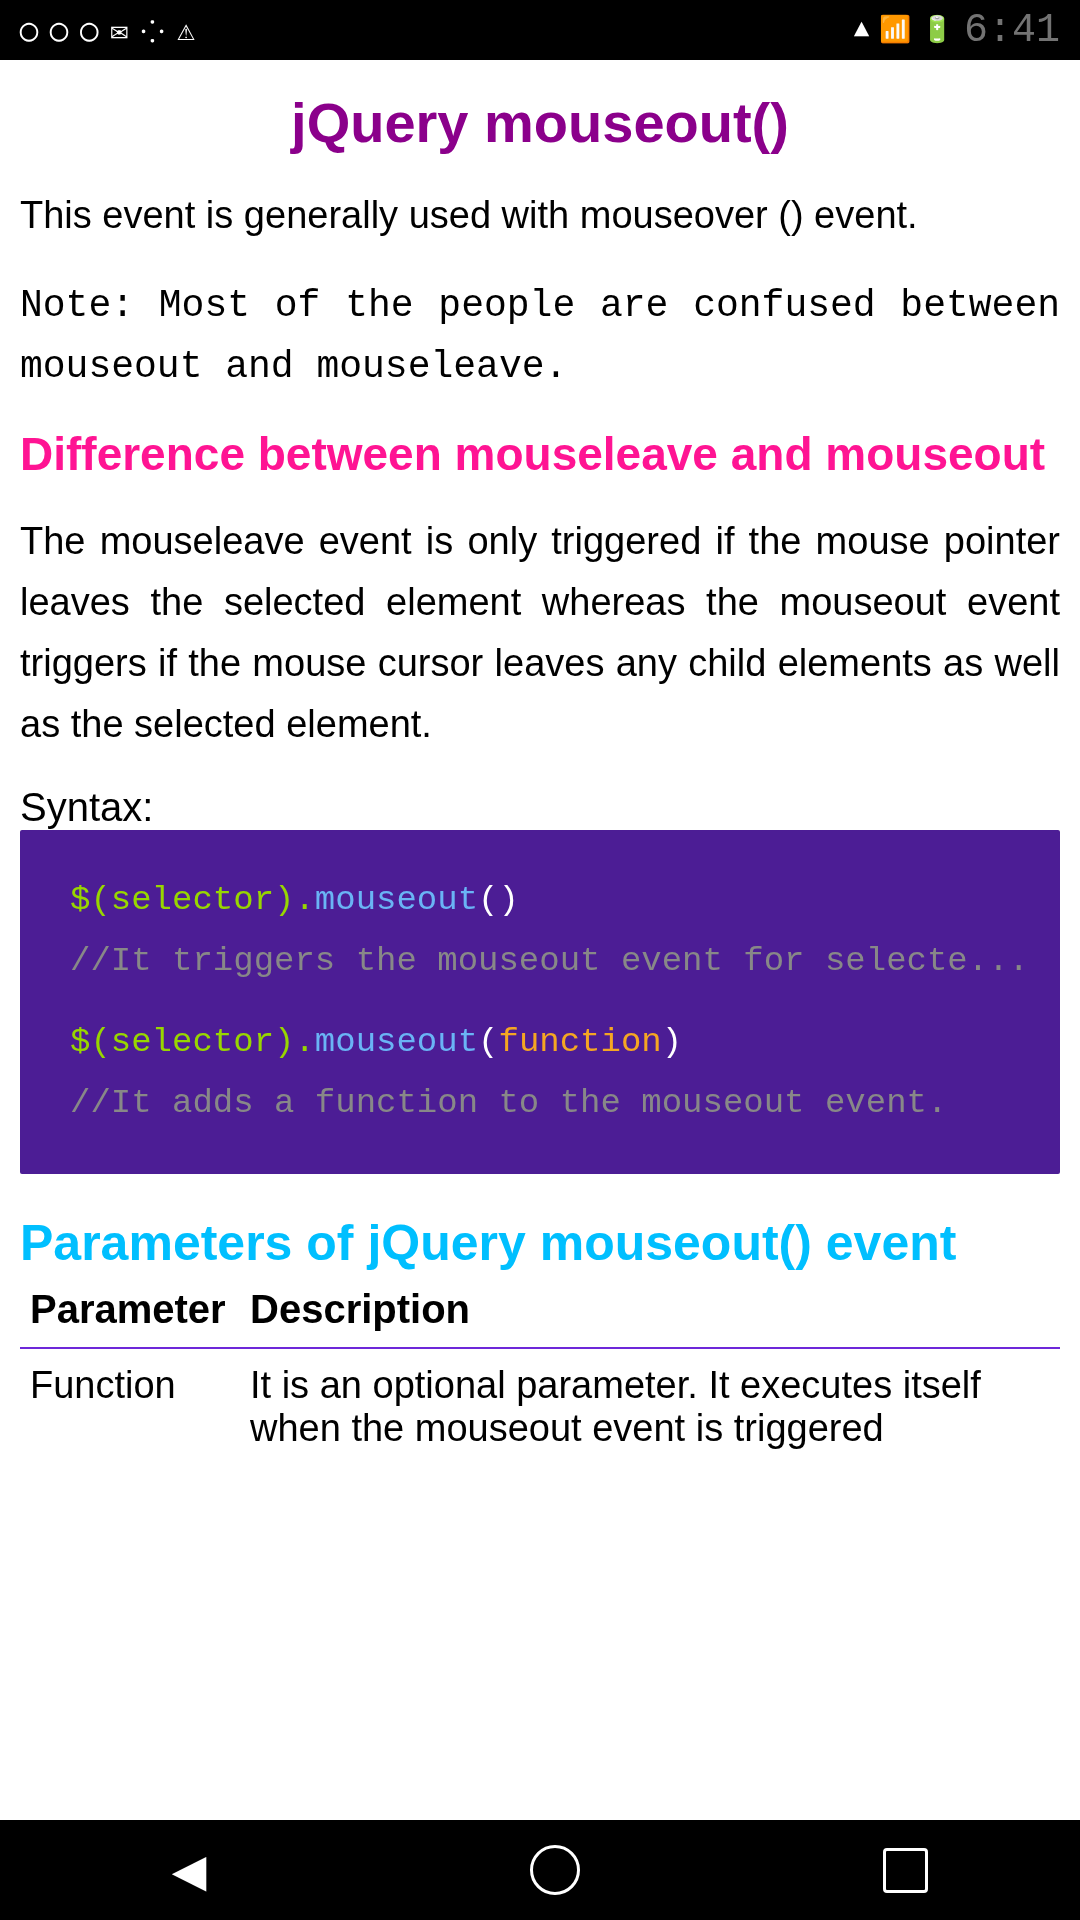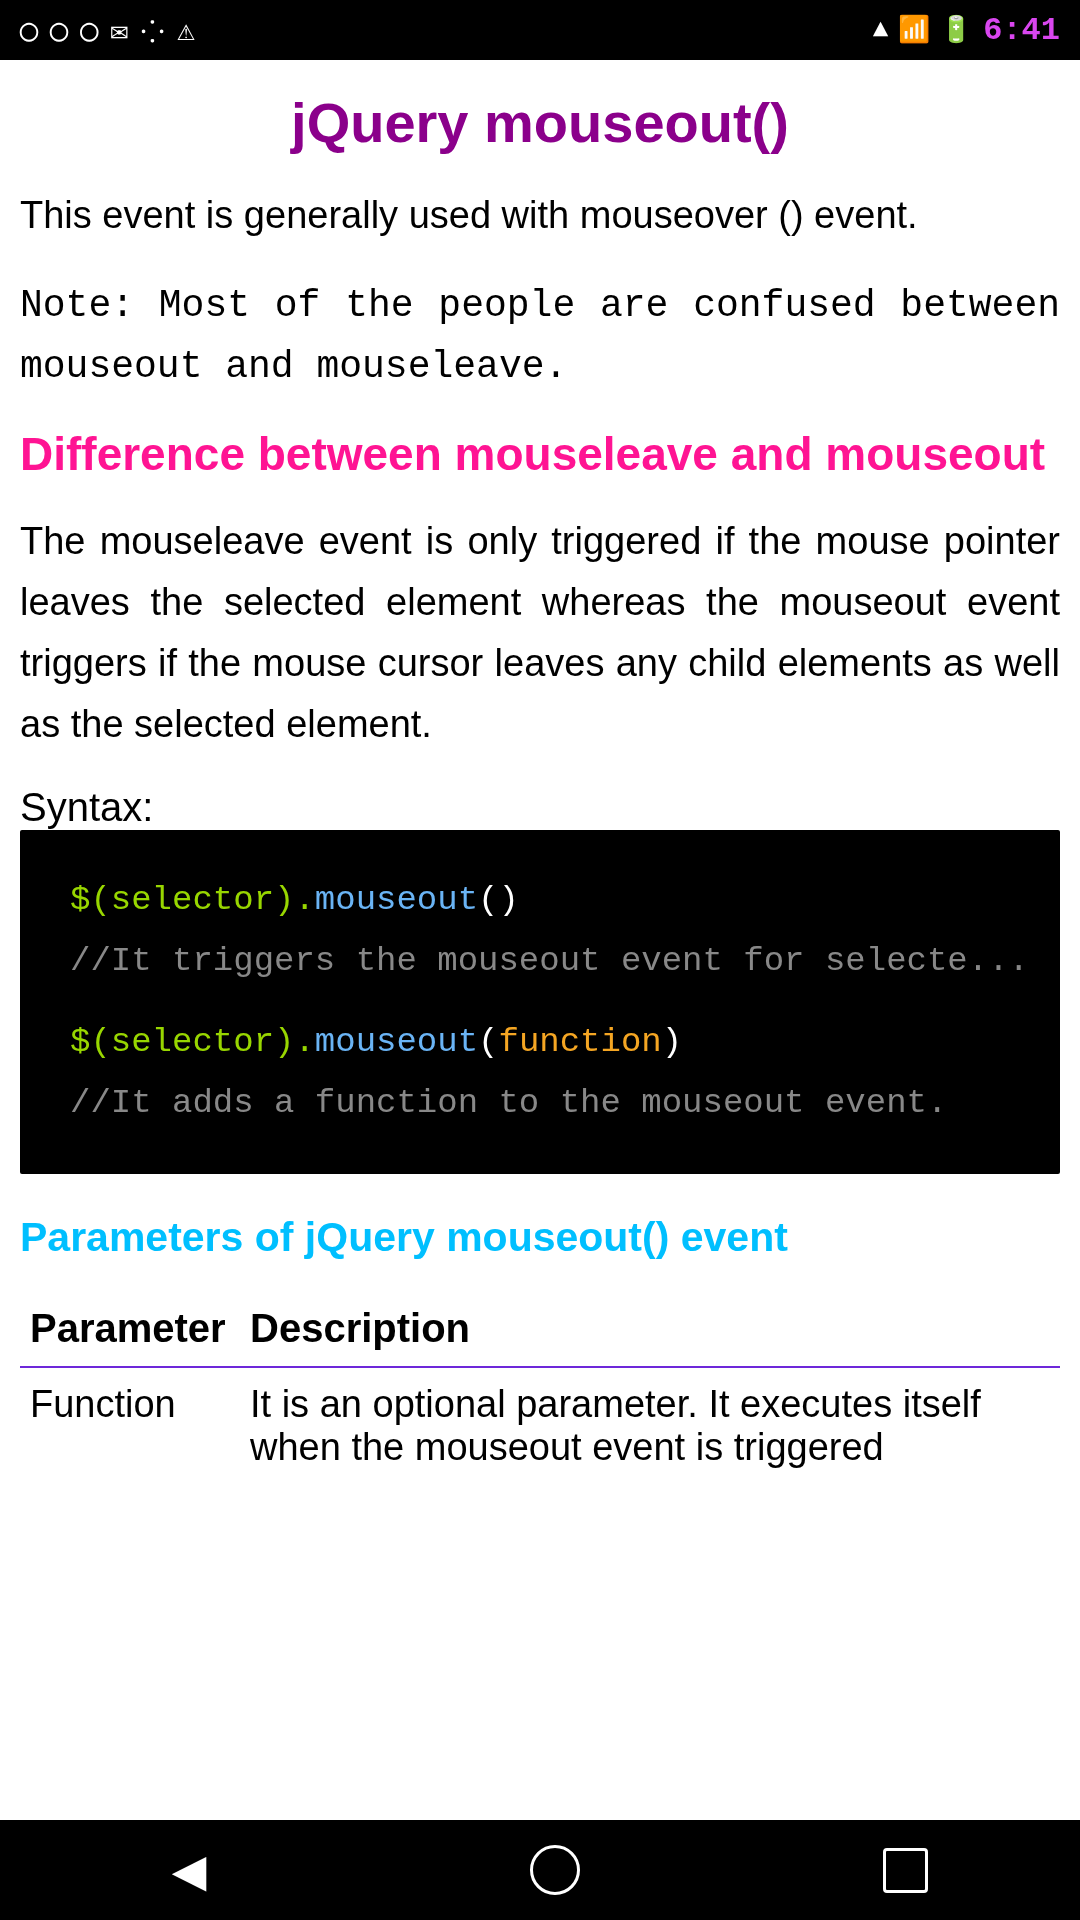--- a/index.html
+++ b/index.html
@@ -40,23 +40,23 @@
       align-items: center;
       gap: 10px;
       font-size: 26px;
     }
 
     .status-icon {
       font-size: 30px;
     }
 
     .time {
-      font-size: 32px;
-      font-weight: bold;
-      color: #d946ef;
+      font-size: 40px;
+      font-weight: normal;
+      color: #737373;
     }
 
     
     .content {
       padding: 30px 20px 20px 20px;
       font-family: 'Times New Roman', Times, serif;
     }
 
     .page-title {
       text-align: center;
@@ -108,21 +108,21 @@
       color: #000000;
       font-family: Arial, sans-serif;
     }
 
     .syntax-label span {
       font-weight: normal;
     }
 
     
     .code-block {
-      background: #000000;
+      background: #4c1d95;
       padding: 40px 50px;
       margin-bottom: 40px;
       overflow-x: auto;
       border-radius: 2px;
     }
 
     .code-line {
       font-family: 'Courier New', Courier, monospace;
       font-size: 34px;
       line-height: 1.8;
@@ -148,24 +148,23 @@
     .code-comment {
       color: #888888;
     }
 
     .code-blank {
       height: 20px;
     }
 
     
     .params-heading {
-      font-size: 41px;
+      font-size: 50px;
       font-weight: bold;
       color: #00BFFF;
-      margin-bottom: 30px;
       font-family: Arial, sans-serif;
     }
 
     .params-table {
       width: 100%;
       border-collapse: collapse;
       font-family: Arial, sans-serif;
     }
 
     .params-table th {

